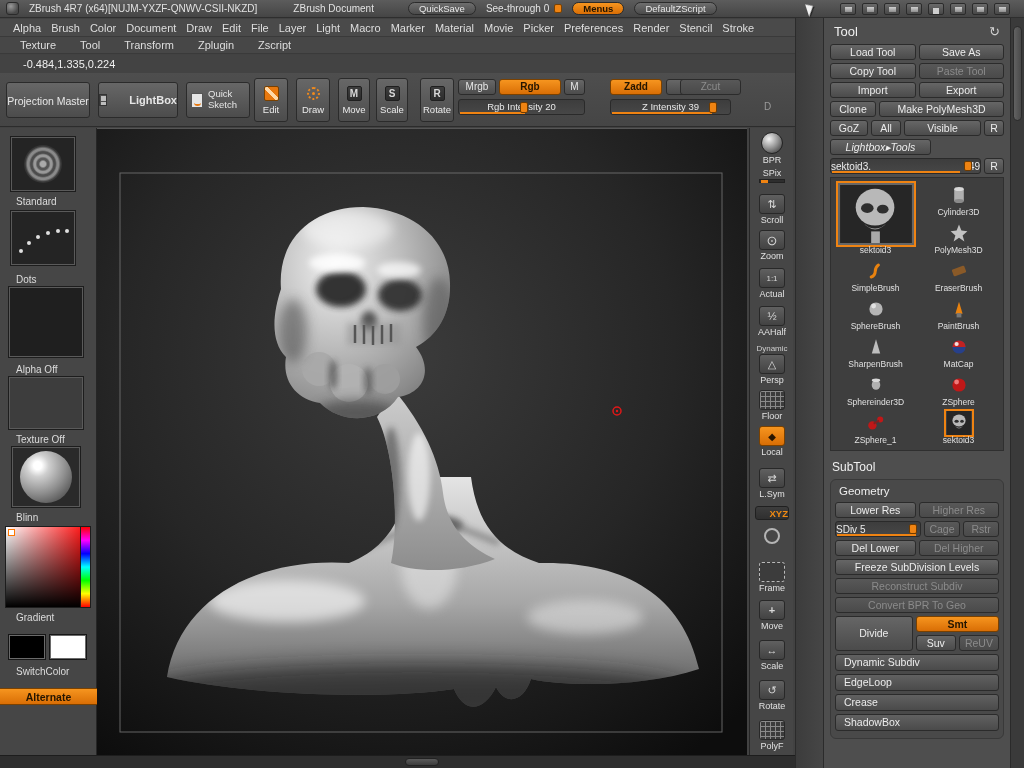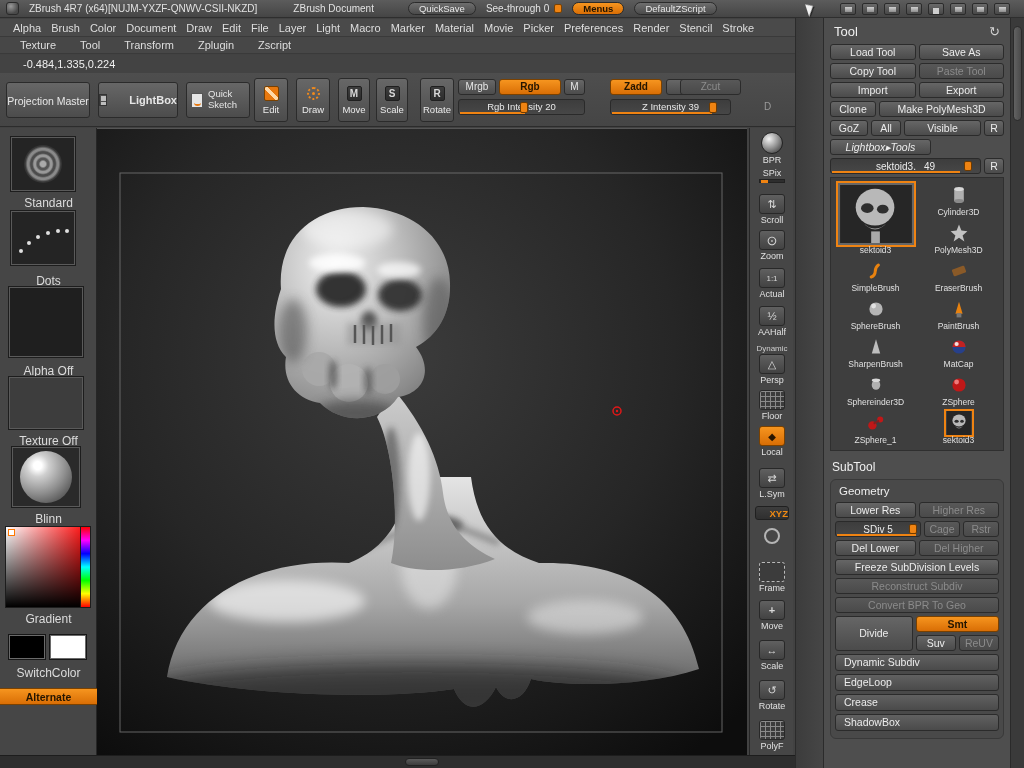--- a/index.html
+++ b/index.html
@@ -76,21 +76,21 @@
     border:1px solid #2a2a2a; border-radius:3px; font-size:9.5px; color:#e8e8e8; text-align:center;
     line-height:14px; overflow:visible; }
   .sl-fill { position:absolute; left:1px; bottom:0; height:2px; background:#ef8312; }
   .sl-nub { position:absolute; top:2px; width:8px; height:11px; background:#ef8312;
     border:1px solid #6d3a00; border-radius:2px; }
   .frag { position:absolute; font-size:10px; color:#9a9a9a; }
 
   
   .left-tray { position:absolute; left:0; top:128px; width:97px; height:627px; background:#464646;
     border-right:1px solid #262626; }
-  .lt-label { position:absolute; width:97px; text-align:center; font-size:12px; color:#dcdcdc; }
+  .lt-label { position:absolute; width:97px; font-size:10px; color:#dcdcdc;margin-left:16px; }
   .lt-thumb { position:absolute; border:1px solid #1d1d1d; box-shadow:inset 0 0 0 1px #5a5a5a; }
   .t-brush { left:10px; top:8px; width:66px; height:56px; background:#242424; display:flex;
     align-items:center; justify-content:center; }
   .swirl { width:38px; height:38px; border-radius:50%;
     background:radial-gradient(circle at 50% 50%, #aaa 0 10%, #555 16% 22%, #999 28% 34%, #4c4c4c 40% 46%, #8a8a8a 52% 58%, #3a3a3a 66%, #242424 78%); }
   .t-stroke { left:10px; top:82px; width:66px; height:56px; background:#242424; position:absolute; }
   .dot { position:absolute; width:4px; height:4px; border-radius:50%; background:#e0e0e0; }
   .t-alpha { left:8px; top:158px; width:76px; height:72px; background:#1f1f1f; }
   .t-texture { left:8px; top:248px; width:76px; height:54px; background:#3d3d3d; }
   .t-material { left:11px; top:318px; width:70px; height:62px; background:#2a2a2a; display:flex;
@@ -150,21 +150,21 @@
   .row { display:flex; gap:3px; margin-bottom:3px; }
   .btn { flex:1; height:16px; line-height:14px; font-size:10.5px; text-align:center; color:#ececec;
     background:linear-gradient(#666,#4b4b4b); border:1px solid #2b2b2b; border-radius:3px;
     white-space:nowrap; overflow:hidden; }
   .btn.dis { color:#8b8b8b; background:linear-gradient(#585858,#4a4a4a); }
   .btn.orange { background:linear-gradient(#f6951f,#d96e05); color:#241500; border-color:#7a4100; font-weight:bold; }
   .btn.narrow { flex:0 0 58%;font-style:italic; }
   .gz { flex:0 0 38px; } .al { flex:0 0 30px; } .rr { flex:0 0 20px; }
   .pslider { position:relative; flex:1; height:16px; background:linear-gradient(#3d3d3d,#474747);
     border:1px solid #2a2a2a; border-radius:3px; font-size:10px; color:#ececec; display:flex;
-    align-items:center; justify-content:center; gap:8px; }
+    align-items:center; justify-content:space-between; gap:8px; }
   .pslider .pfill { position:absolute; left:1px; bottom:0; height:2px; background:#ef8312; }
   .pslider .pnub { position:absolute; top:2px; width:8px; height:10px; background:#ef8312;
     border:1px solid #6d3a00; border-radius:2px; }
   .inv { background:#3e3e3e; border:1px solid #2f2f2f; margin:1px 0 6px; padding:4px;
     display:grid; grid-template-columns:1fr 1fr; gap:2px; }
   .cell { display:flex; flex-direction:column; align-items:center; padding:1px; }
   .cell .cl { font-size:8.5px; color:#e0e0e0; white-space:nowrap; }
   .ci { height:24px; display:flex; align-items:center; justify-content:center; }
   .cell.big { grid-row:span 2; }
   .cell.big .ci { height:62px; }

